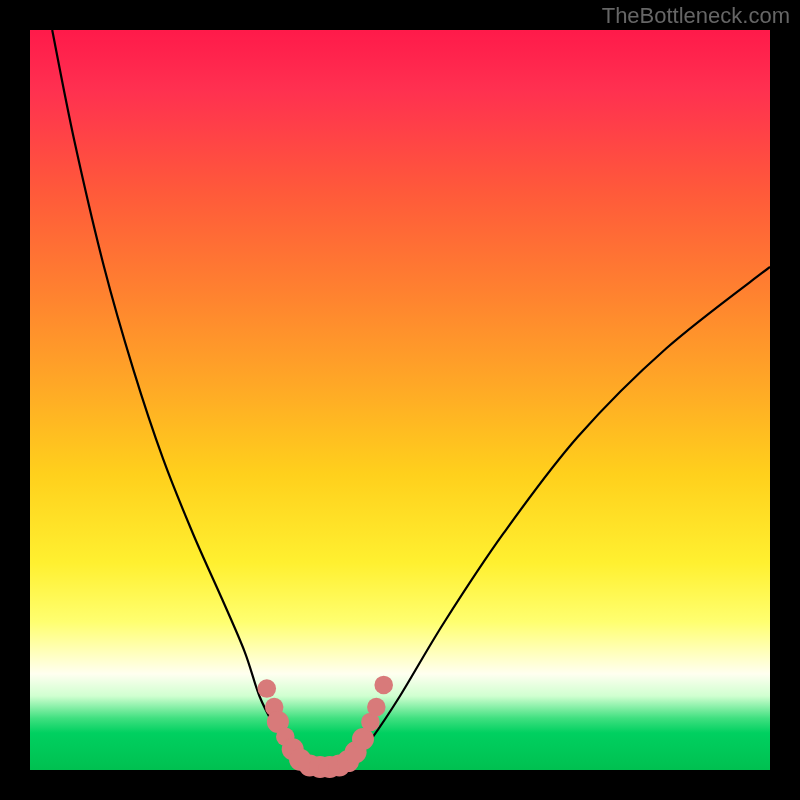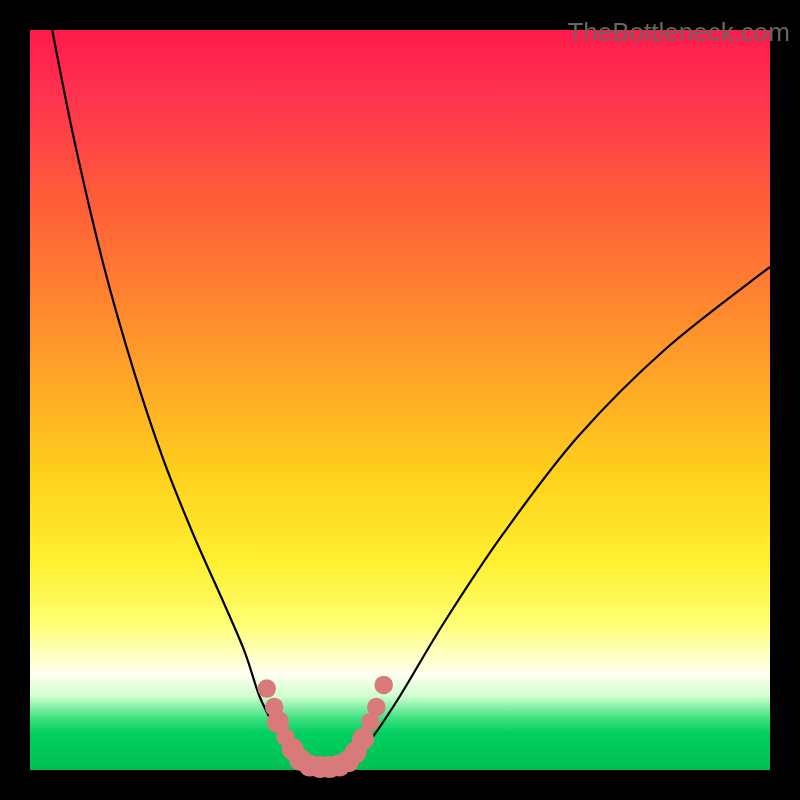--- a/index.html
+++ b/index.html
@@ -28,24 +28,24 @@
       #ffff70 80%,
       #fffff0 87%,
       #d0ffd0 90%,
       #40e080 93%,
       #00d060 95%,
       #00c050 100%
     );
   }
   .watermark {
     position: absolute;
-    top: 17px;
+    top: 3px;
     right: 10px;
     color: #666;
-    font-size: 26px;
+    font-size: 22px;
     font-weight: 500;
   }
   svg.overlay {
     position: absolute;
     left: 30px;
     top: 30px;
     width: 740px;
     height: 740px;
     overflow: visible;
   }

